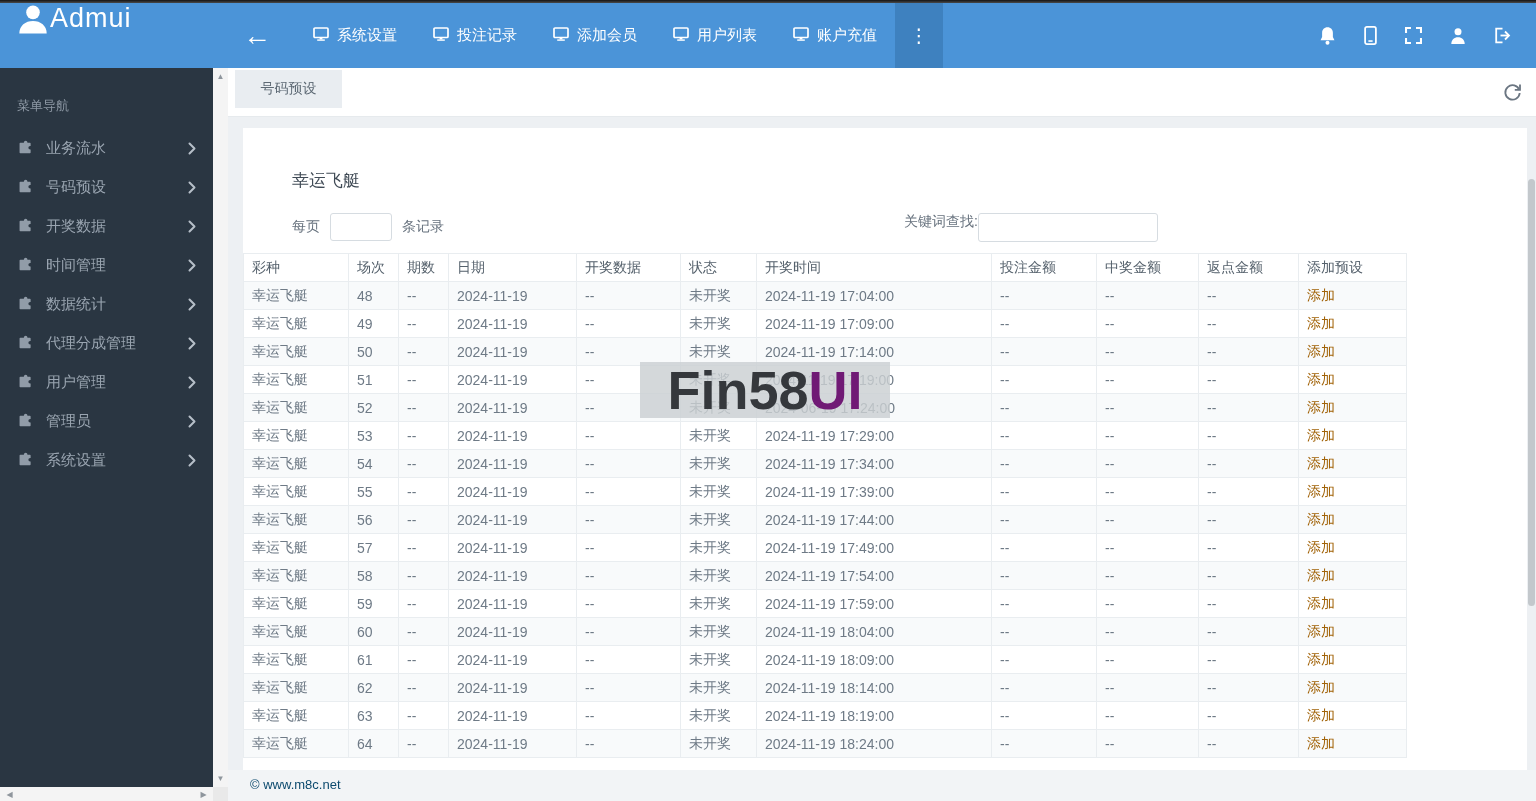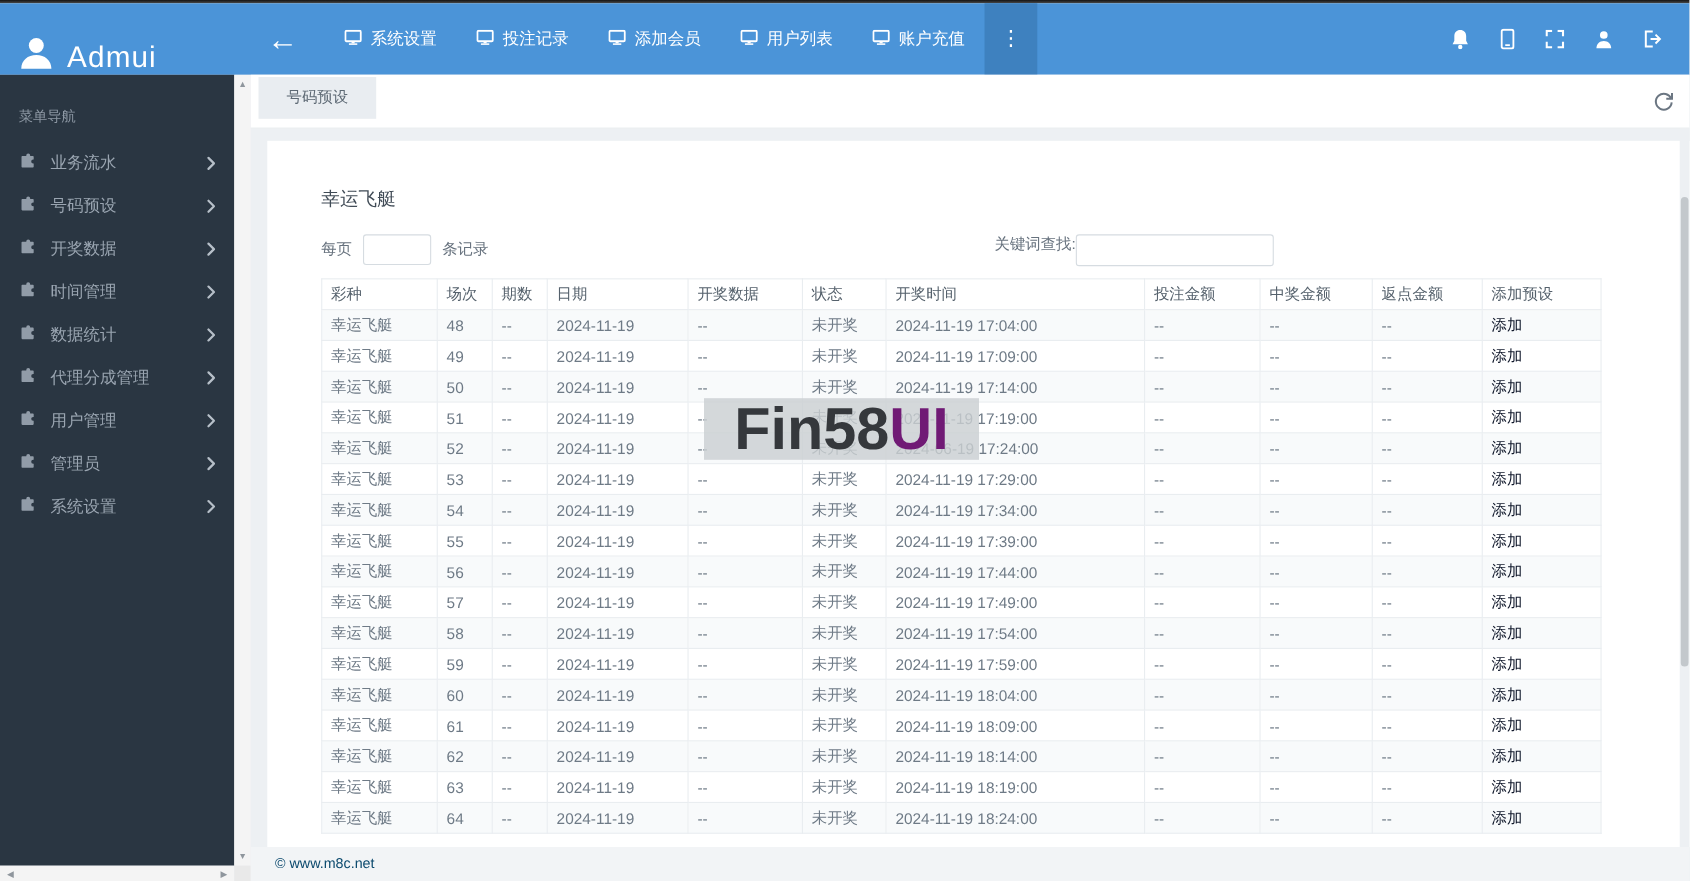--- a/index.html
+++ b/index.html
@@ -3,21 +3,21 @@
 <meta charset="utf-8">
 <style>
   * { margin:0; padding:0; box-sizing:border-box; }
   html,body { width:1536px; height:801px; overflow:hidden; font-family:"Liberation Sans","DejaVu Sans",sans-serif; background:#edf0f3; position:relative; }
 
   
   .top-strip { position:absolute; top:0; left:0; width:1536px; height:3px; background:linear-gradient(#141414,#4a4a4a); }
 
   
   .navbar { position:absolute; top:3px; left:0; width:1536px; height:65px; background:#4b94d8; display:flex; align-items:stretch; color:#fff; }
-  .brand { width:213px; display:flex; align-items:flex-end; padding-left:16px; gap:11px; }
+  .brand { width:213px; display:flex; align-items:flex-start; padding-left:16px; }
   .brand-name { font-size:27px; font-weight:400; letter-spacing:1px; }
   .nav-back { display:flex; align-items:center; padding:0 24px 0 30px; font-size:28px; cursor:pointer; }
   .nav-items { display:flex; align-items:stretch; }
   .nav-item { display:flex; align-items:center; gap:8px; padding:0 18px; font-size:15px; cursor:pointer; }
   .nav-more { width:48px; display:flex; align-items:center; justify-content:center; background:#3e81bf; font-size:19px; cursor:pointer; }
   .nav-right { margin-left:auto; display:flex; align-items:center; gap:28px; padding-right:24px; }
   .nav-right .icon-btn { display:flex; align-items:center; cursor:pointer; }
 
   
   .sidebar { position:absolute; top:68px; left:0; width:213px; height:719px; background:#2a3642; }
@@ -44,26 +44,26 @@
   .refresh-btn { position:absolute; right:13px; top:13px; cursor:pointer; }
 
   .card { position:absolute; left:15px; top:60px; width:1327px; height:642px; background:#ffffff; overflow:hidden; }
   .card-title { margin:41px 0 21px 49px; font-size:17px; color:#404b56; }
   .controls { position:relative; margin:0 49px 10px 49px; height:30px; width:1163px; }
   .perpage { display:flex; align-items:center; gap:10px; font-size:14px; color:#67727e; }
   .perpage input { width:62px; height:28px; border:1px solid #d6dce1; border-radius:3px; outline:none; padding:0 6px; font-size:14px; color:#555; }
   .keyword { position:absolute; right:297px; top:0; display:flex; align-items:flex-start; gap:0; font-size:14px; color:#67727e; }
   .keyword input { width:180px; height:29px; border:1px solid #d6dce1; border-radius:3px; outline:none; padding:0 8px; font-size:14px; color:#555; }
 
-  table.data-table { margin-left:49px; width:1163px; border-collapse:collapse; table-layout:fixed; font-size:14px;border-radius:28px; }
+  table.data-table { width:1163px; border-collapse:collapse; table-layout:fixed; font-size:14px;border-radius:28px; }
   .data-table th, .data-table td { border:1px solid #e9edf0; height:28px; padding:0 0 0 8px; text-align:left; font-weight:400; white-space:nowrap; overflow:hidden; }
   .data-table th { color:#55616c; }
   .data-table td { color:#6e7a86; }
   .data-table tbody tr:nth-child(odd) td { background:#f8fafb; }
-  .data-table a { color:#0f172a; text-decoration:none; }
+  .data-table a { color:#a16207; text-decoration:none; }
   .data-table th:nth-child(1){width:105px}.data-table th:nth-child(2){width:50px}
   .data-table th:nth-child(3){width:50px}.data-table th:nth-child(4){width:128px}
   .data-table th:nth-child(5){width:104px}.data-table th:nth-child(6){width:76px}
   .data-table th:nth-child(7){width:235px}.data-table th:nth-child(8){width:105px}
   .data-table th:nth-child(9){width:102px}.data-table th:nth-child(10){width:100px}
   .data-table th:nth-child(11){width:108px}
 
   .content-footer { position:absolute; left:0; bottom:0; width:100%; height:31px; background:#f2f4f6; font-size:13px; color:#0c4a6e; line-height:30px; padding-left:22px; }
 
   

